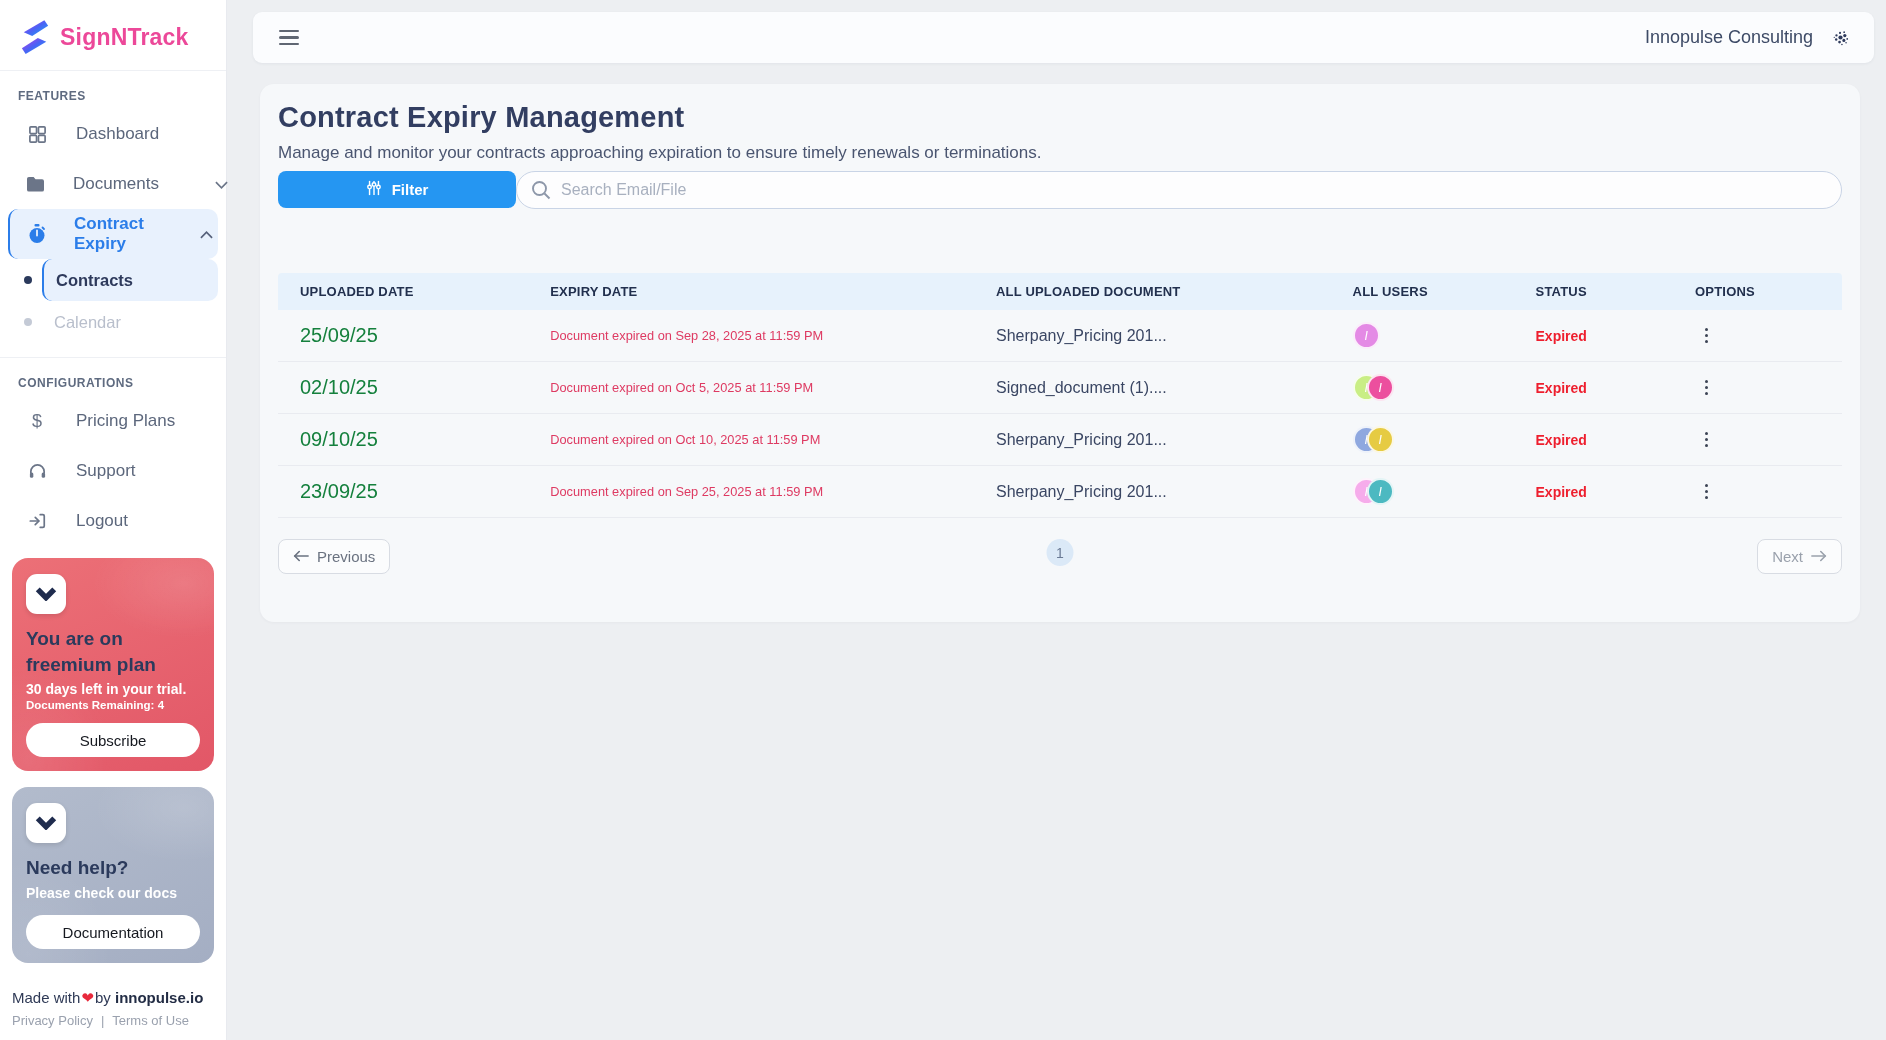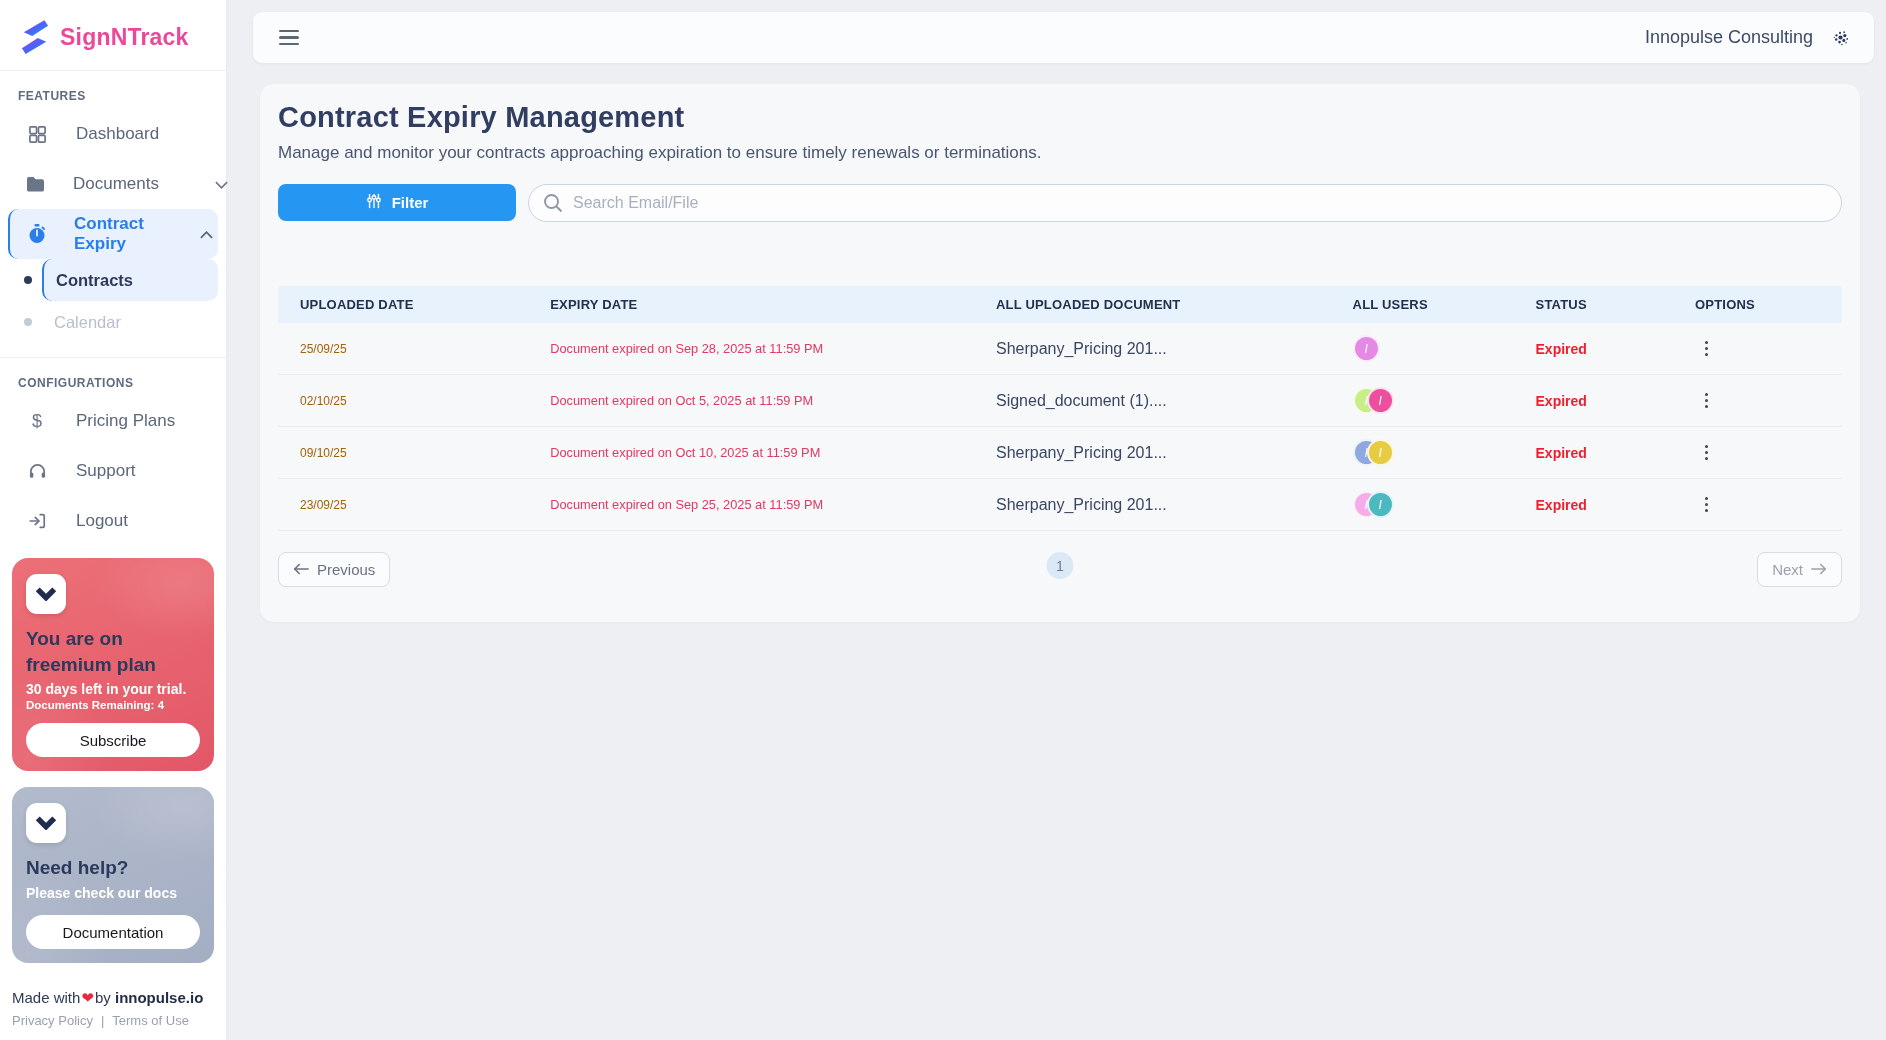--- a/index.html
+++ b/index.html
@@ -99,21 +99,21 @@
   .company-name { font-size:18px; color:#3d4a66; }
   .org-avatar { background:none; border:none; cursor:pointer; display:flex; }
   
   .content {
     margin:21px 26px 0 33px; background:#f6f8fa; border-radius:14px;
     padding:17px 18px 28px 18px; height:538px;
     box-shadow:0 1px 3px rgba(40,50,80,.04);
   }
   .page-title { font-size:29px; font-weight:800; color:#323e61; letter-spacing:.2px; }
   .page-subtitle { margin-top:9px; font-size:17px; color:#4a5570; }
-  .controls { display:flex; gap:12px; margin-top:21px; }
+  .controls { display:flex; margin-top:8px; }
   .filter-btn {
     width:238px; height:37px; border:none; border-radius:8px; background:#2596f2;
     color:#fff; font-family:inherit; font-size:15px; font-weight:600; cursor:pointer;
     display:flex; align-items:center; justify-content:center; gap:10px;
   }
   .search-wrap { flex:1; position:relative; }
   .search-wrap svg { position:absolute; left:14px; top:8px; }
   .search-input {
     width:100%; height:38px; border-radius:20px; border:1.5px solid #c9d4e6;
     background:#fdfdfe; padding:0 18px 0 44px; font-family:inherit; font-size:16px; color:#3a4560;
@@ -127,21 +127,21 @@
     grid-template-columns:16% 28.5% 22.8% 11.7% 10.2% 10.8%;
     align-items:center;
   }
   .thead { background:#e7f2fc; height:37px; border-radius:4px 4px 0 0; }
   .th {
     font-size:13px; font-weight:700; color:#22304e; letter-spacing:.2px; padding-left:22px;
     white-space:nowrap; overflow:hidden;
   }
   .trow { height:52px; border-bottom:1px solid #e9ebf0; background:transparent; }
   .td { padding-left:22px; }
-  .td-date { font-size:12px; color:#a16207; }
+  .td-date { font-size:20px; color:#15803d; }
   .td-expiry { font-size:12.8px; color:#de3a62; }
   .td-doc { font-size:16px; color:#3a4663; }
   .td-users { display:flex; padding-left:22px; }
   .avatar {
     width:27px; height:27px; border-radius:50%;
     display:flex; align-items:center; justify-content:center;
     color:#fff; font-size:12px; font-style:normal; cursor:pointer;
     border:2px solid rgba(255,255,255,.85);
   }
   .avatar + .avatar { margin-left:-13px; }

